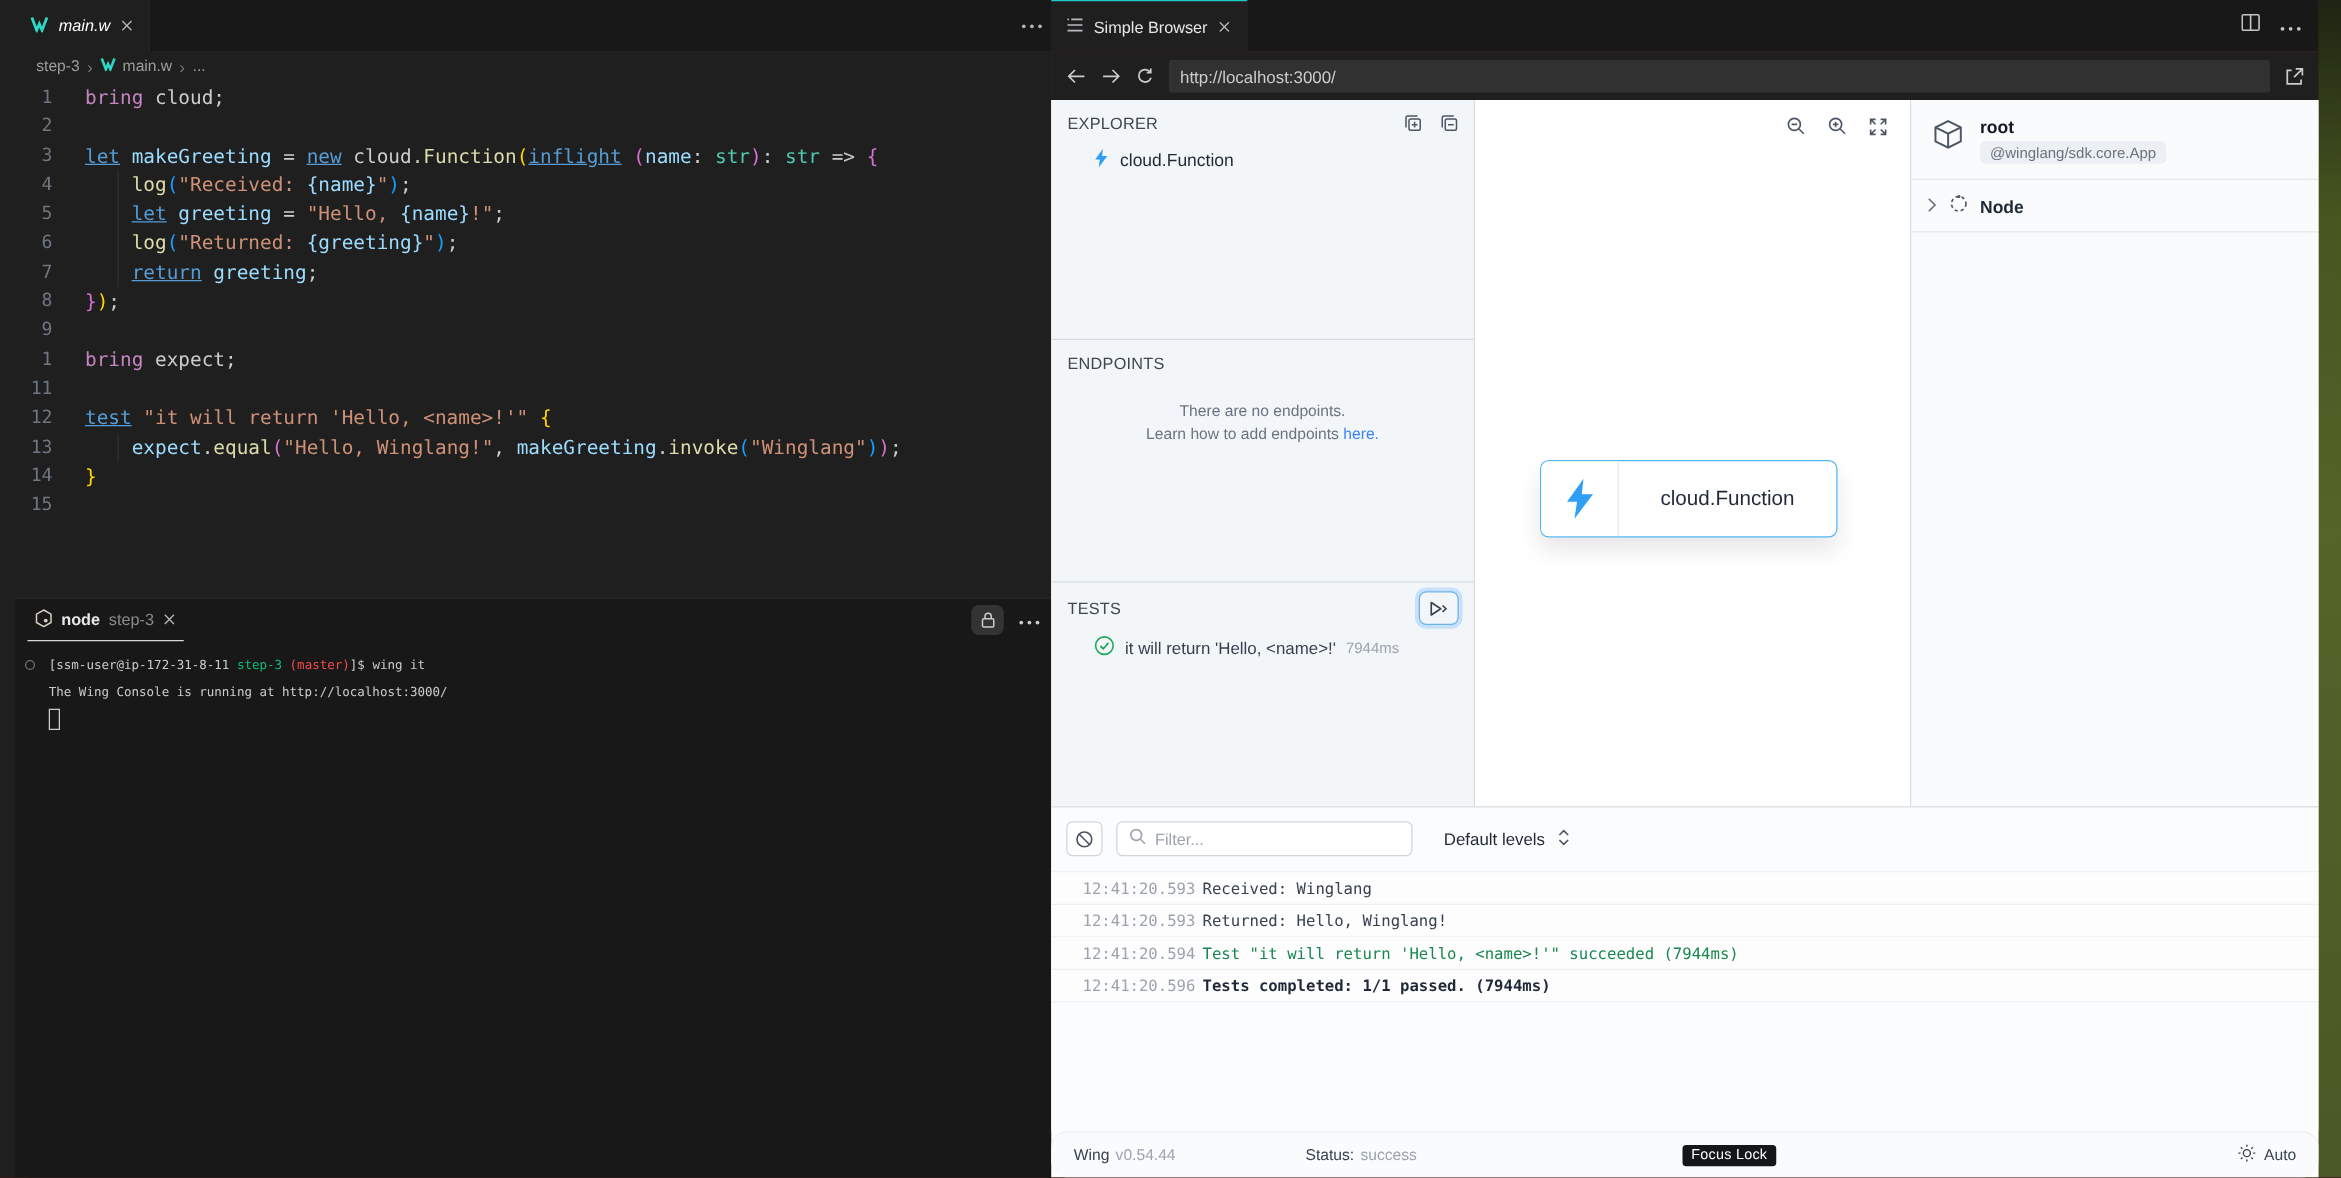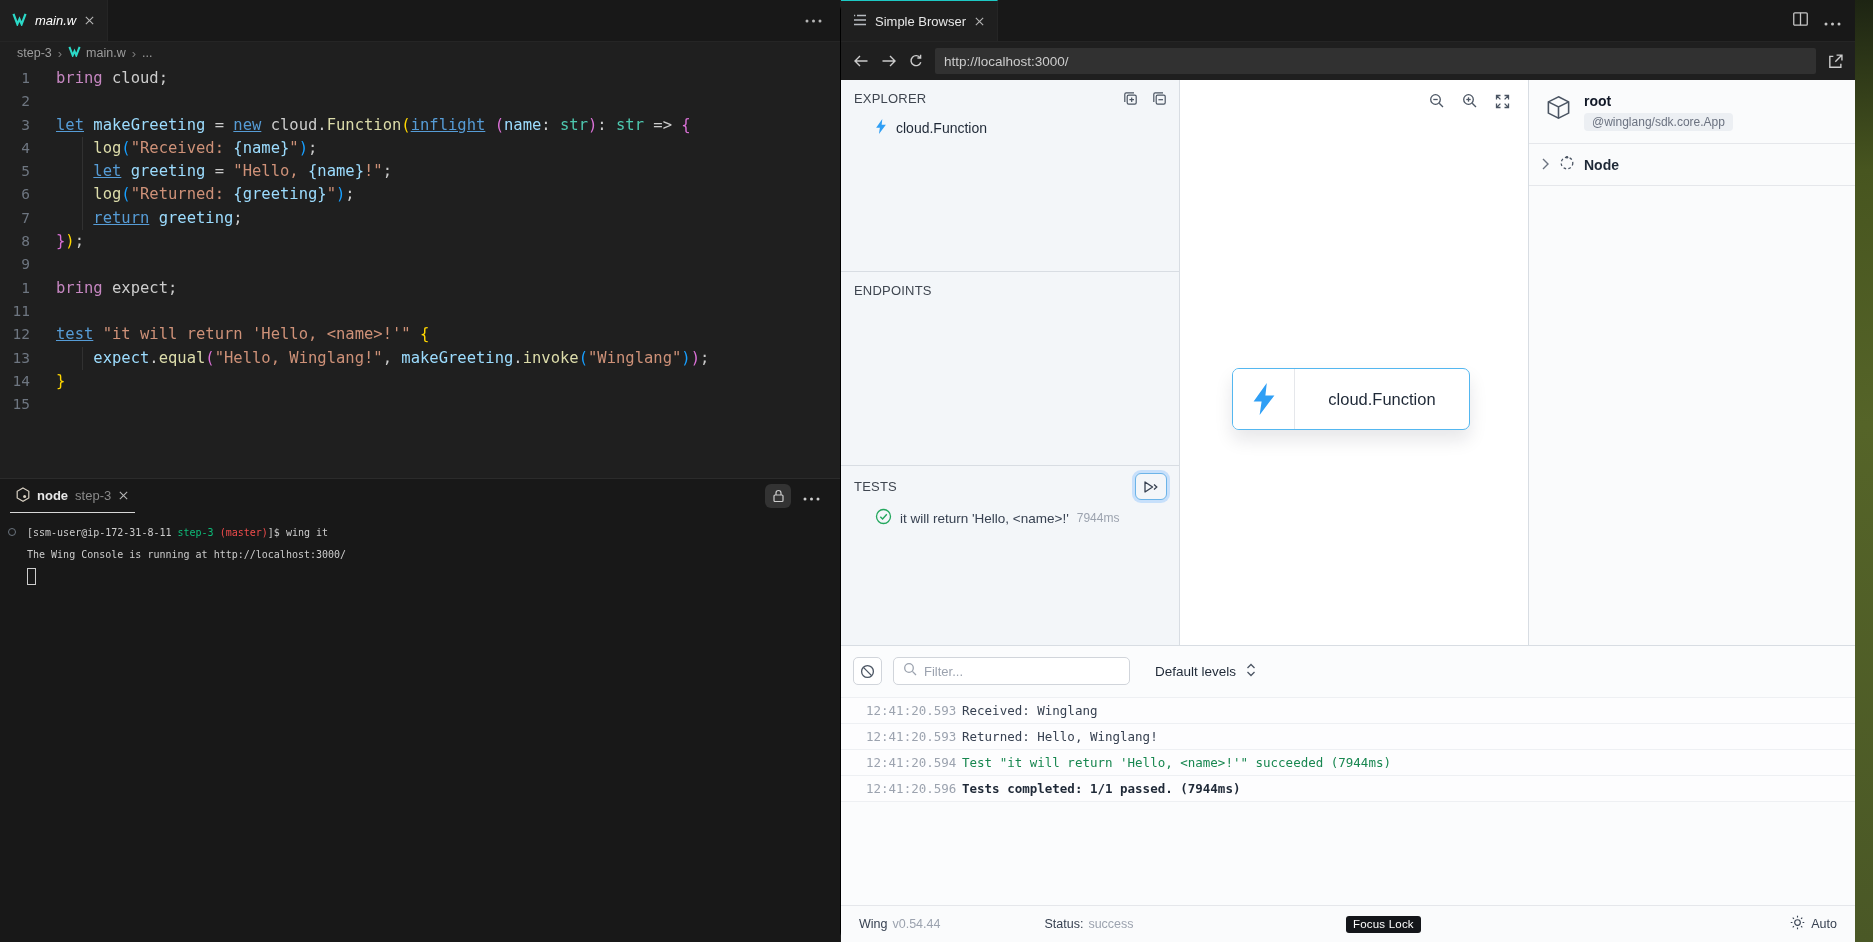--- a/index.html
+++ b/index.html
@@ -1,21 +1,21 @@
 <!DOCTYPE html>
 <html><head>
 <meta charset="utf-8">
 <style>
   * { box-sizing: border-box; margin: 0; padding: 0; }
   html, body { width: 1873px; height: 942px; overflow: hidden; background: #1f1f1f; }
   body { font-family: "Liberation Sans", sans-serif; }
   .screen { position: relative; width: 1873px; height: 942px; }
 
   
-  .vscode { position: absolute; left: 0; top: 0; width: 841px; height: 942px; background: #1f1f1f; border-right: 1px solid #000; border-radius: 11px; }
+  .vscode { position: absolute; left: 12px; top: 0; width: 841px; height: 942px; background: #1f1f1f; border-right: 1px solid #000; border-radius: 11px; }
   .ed-tabbar { height: 42px; background: #181818; display: flex; align-items: stretch; border-bottom: 1px solid #252525; }
   .ed-tab { display: flex; align-items: center; gap: 8px; padding: 0 12px; background: #1f1f1f; border-right: 1px solid #252525; color: #ffffff; font-size: 13px; font-style: italic; cursor: pointer; }
   .tab-close { color: #b5b5b5; display: flex; align-items: center; }
   .ed-actions { margin-left: auto; display: flex; align-items: center; padding-right: 18px; color: #b5b5b5; }
   .breadcrumb { height: 22px; display: flex; align-items: center; gap: 4px; padding-left: 17px; color: #9d9d9d; font-size: 12.5px; }
   .crumb { display: flex; align-items: center; gap: 5px; cursor: pointer; }
   .crumb-sep { color: #7a7a7a; font-size: 13px; padding: 0 2px; }
 
   .code { padding-top: 3px; font-family: "DejaVu Sans Mono", monospace; font-size: 15.5px; line-height: 23.3px; }
   .code-line { display: flex; height: 23.3px; white-space: pre; position: relative; }
@@ -86,21 +86,21 @@
   .filter-box input { border: none; outline: none; flex: 1; font-size: 13px; color: #374151; background: transparent; font-family: "Liberation Sans", sans-serif; }
   .filter-box input::placeholder { color: #9ca3af; }
   .levels-select { margin-left: 14px; display: flex; align-items: center; gap: 10px; font-size: 13.5px; color: #1f2937; cursor: pointer; }
   .log-rows { margin-top: 4px; border-top: 1px solid #eef0f3; }
   .log-row { display: flex; align-items: center; height: 26px; padding-left: 25px; border-bottom: 1px solid #eef0f3; font-family: "DejaVu Sans Mono", monospace; font-size: 12.5px; background: #fdfdfe; }
   .log-time { flex: none; width: 96px; color: #9ca3af; }
   .log-msg { color: #374151; white-space: pre; }
   .log-row.success .log-msg { color: #188750; }
   .log-row.bold .log-msg { font-weight: bold; color: #1f2937; }
 
-  .statusbar { position: absolute; left: 0; bottom: 0; right: 0; height: 37px; background: #fafbfc; border-top: 1px solid #e5e7eb; display: flex; align-items: center; padding: 0 18px; font-size: 12.5px; color: #374151; }
+  .statusbar { position: absolute; left: 0; bottom: 0; right: 0; height: 37px; background: #fafbfc; border-top: 1px solid #e5e7eb; display: flex; align-items: center; padding: 0 18px; font-size: 12.5px; color: #374151; border-radius: 13px; }
   .sb-group { display: flex; gap: 5px; align-items: center; }
   .sb-muted { color: #9ca3af; }
   .focus-pill { position: absolute; left: 505px; background: #14161a; color: #ffffff; font-size: 11.5px; padding: 2.5px 7px; border-radius: 3px; letter-spacing: 0.2px; }
   .theme-toggle { margin-left: auto; display: flex; align-items: center; gap: 6px; cursor: pointer; color: #374151; justify-content: space-between; }
 
   .edge-strip { position: absolute; left: 1855px; top: 0; width: 18px; height: 942px; background: linear-gradient(180deg, #1d2413 0%, #47551f 18%, #556428 45%, #4a5826 100%); }
 </style>
 </head>
 <body>
 
@@ -299,20 +299,24 @@
                   </svg>
               </span>
               <span>cloud.Function</span>
             </div>
           </div>
 
           <div class="section sec-endpoints">
             <div class="section-header">
               <span>ENDPOINTS</span>
             </div>
+            <div class="endpoints-empty">
+              <div>There are no endpoints.</div>
+              <div><span>Learn how to add endpoints</span> <a>here.</a></div>
+            </div>
           </div>
 
           <div class="section sec-tests">
             <div class="section-header tests-header">
               <span>TESTS</span>
               <span class="run-btn">
                 <svg width="16" height="14" viewBox="0 0 16 14">
                     <path d="M2 2 L9.6 7 L2 12 Z" fill="none" stroke="#374151" stroke-width="1.3" stroke-linejoin="round"></path>
                     <path d="M11 4.4 L13.8 7 L11 9.6" fill="none" stroke="#374151" stroke-width="1.3"></path>
                   </svg>

